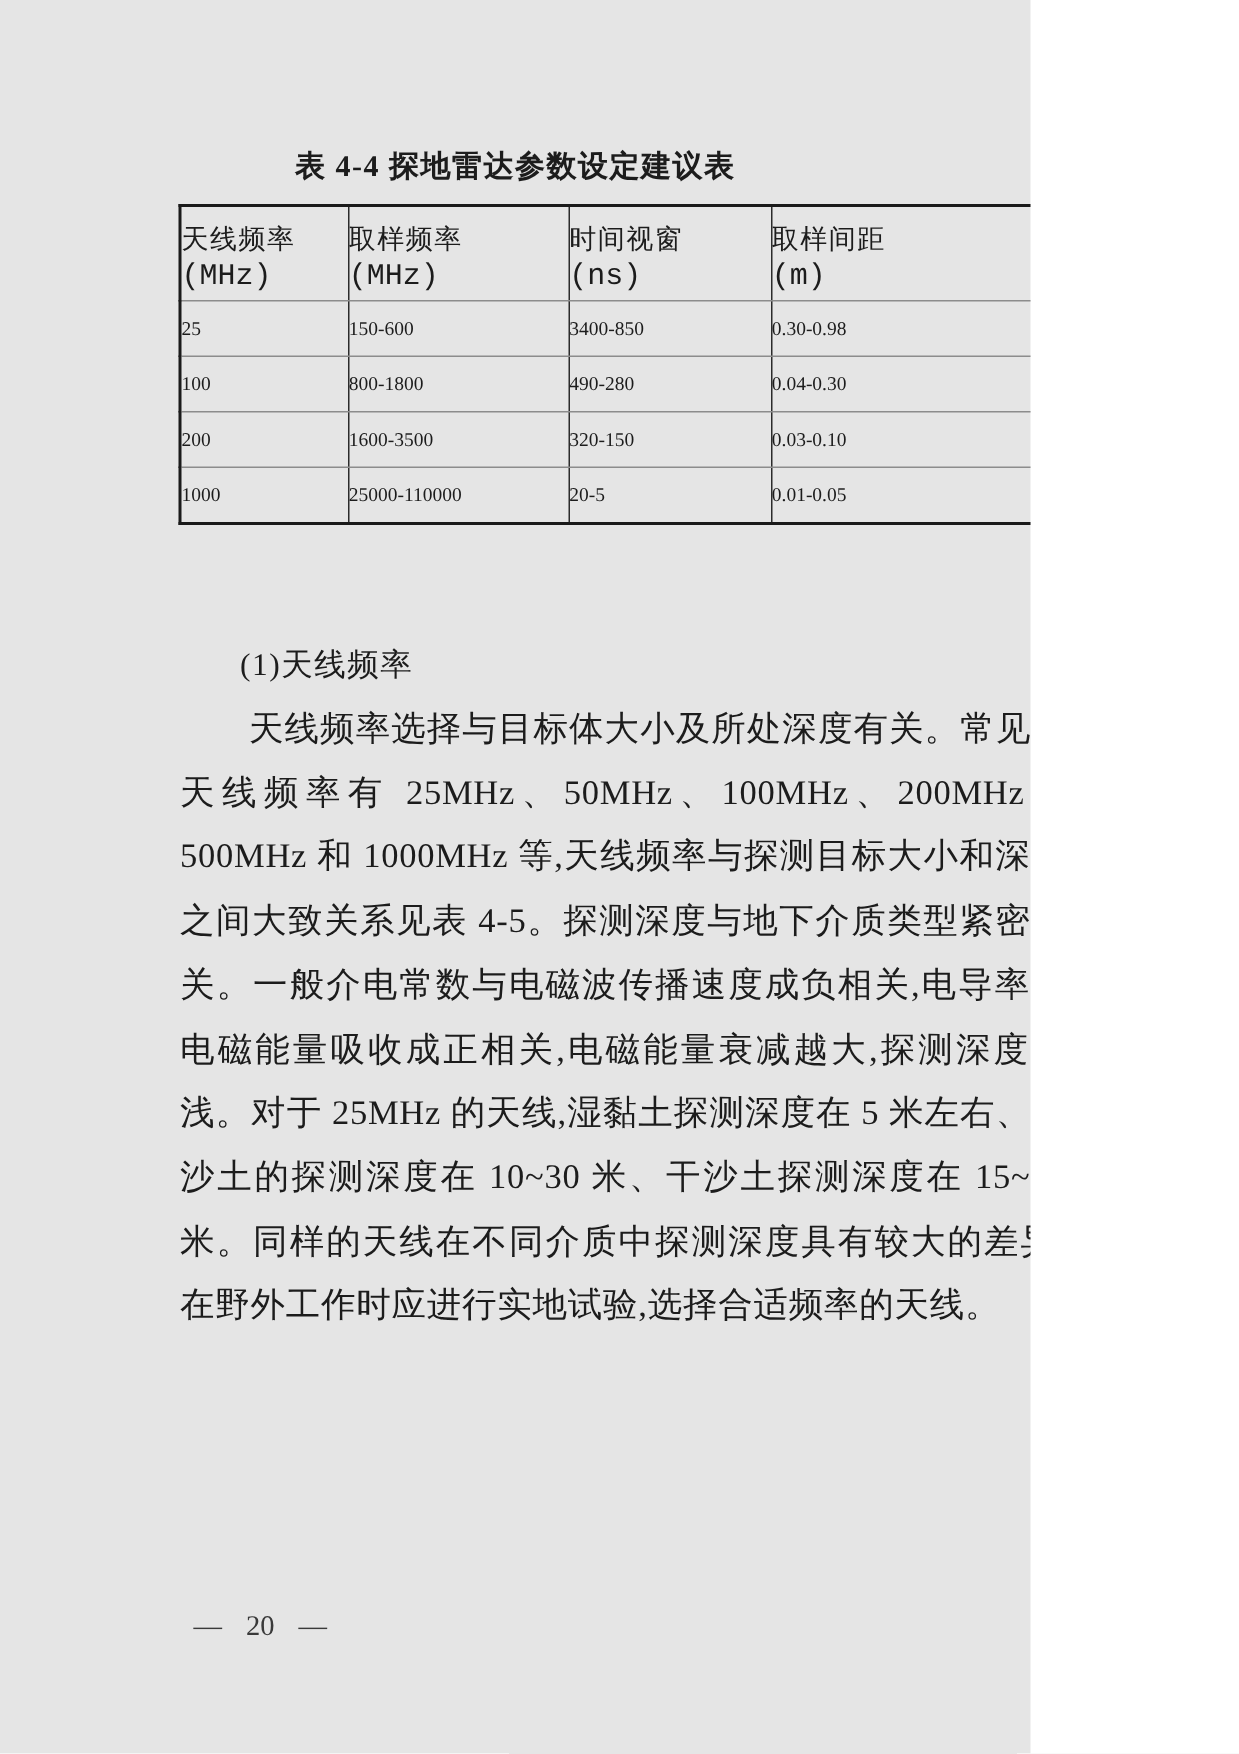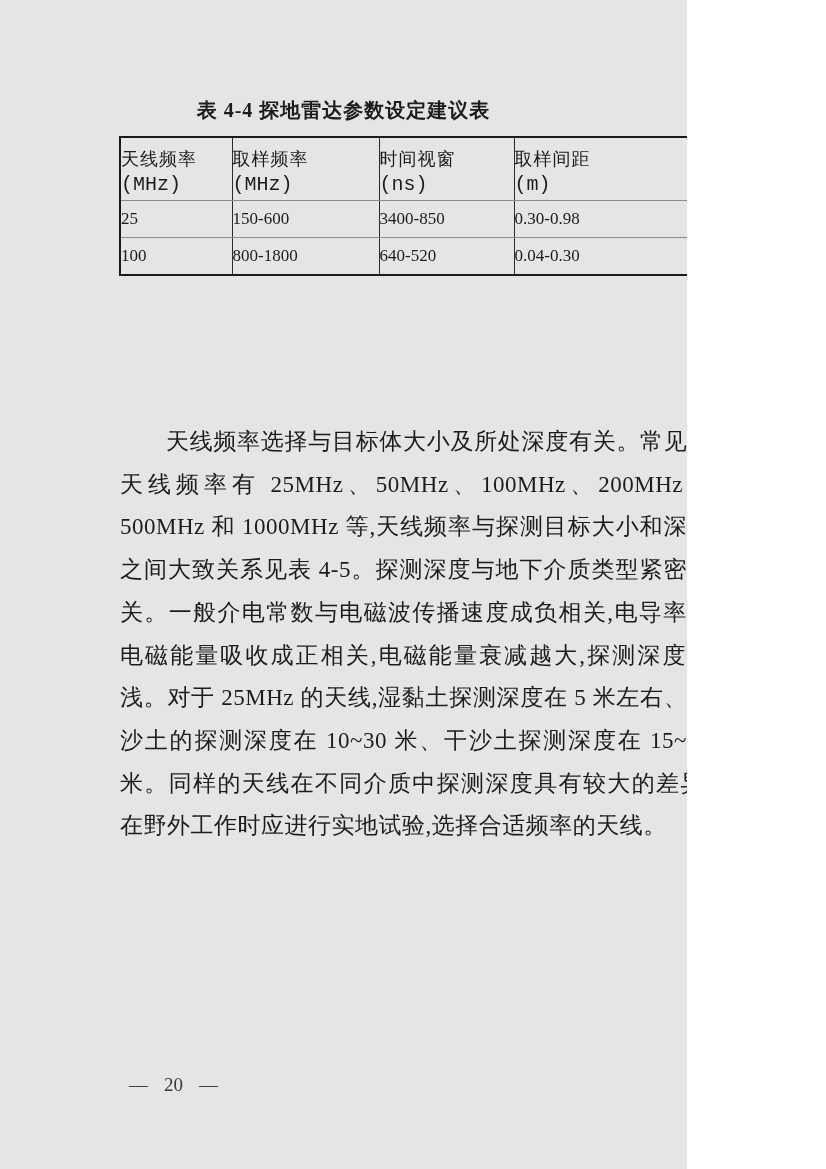--- a/index.html
+++ b/index.html
@@ -56,21 +56,21 @@
     line-height: 27px;
     letter-spacing: 1px;
   }
   .th-unit {
     font-family: "Liberation Mono", "DejaVu Sans Mono", monospace;
     font-size: 20px;
     line-height: 23px;
   }
   table.param-table tbody td {
     height: 36px;
-    font-size: 17px;
+    font-size: 13px;
   }
   .content {
     position: absolute;
     left: 120px;
     top: 421px;
     width: 591px;
   }
   .sub-heading {
     font-size: 21px;
     line-height: 44px;
@@ -136,27 +136,40 @@
     <tbody>
       <tr>
         <td>25</td>
         <td>150-600</td>
         <td>3400-850</td>
         <td>0.30-0.98</td>
       </tr>
       <tr>
         <td>100</td>
         <td>800-1800</td>
-        <td>640-520</td>
+        <td>490-280</td>
         <td>0.04-0.30</td>
+      </tr>
+      <tr>
+        <td>200</td>
+        <td>1600-3500</td>
+        <td>320-150</td>
+        <td>0.03-0.10</td>
+      </tr>
+      <tr>
+        <td>1000</td>
+        <td>25000-110000</td>
+        <td>20-5</td>
+        <td>0.01-0.05</td>
       </tr>
     </tbody>
   </table>
 
   <div class="content">
+    <div class="sub-heading">(1)天线频率</div>
     <p class="body-text">天线频率选择与目标体大小及所处深度有关。常见的天线频率有 25MHz、50MHz、100MHz、200MHz、500MHz 和 1000MHz 等,天线频率与探测目标大小和深度之间大致关系见表 4-5。探测深度与地下介质类型紧密相关。一般介电常数与电磁波传播速度成负相关,电导率与电磁能量吸收成正相关,电磁能量衰减越大,探测深度越浅。对于 25MHz 的天线,湿黏土探测深度在 5 米左右、湿沙土的探测深度在 10~30 米、干沙土探测深度在 15~40 米。同样的天线在不同介质中探测深度具有较大的差异,在野外工作时应进行实地试验,选择合适频率的天线。</p>
   </div>
 
   <div class="footer">
     <span class="dash">—</span>
     <span>20</span>
     <span class="dash">—</span>
   </div>
 
 </div>

